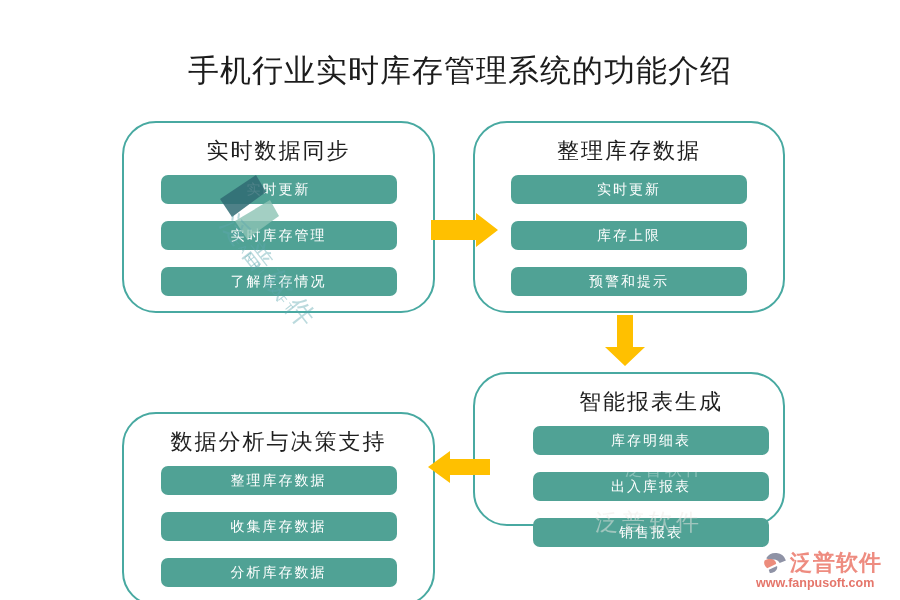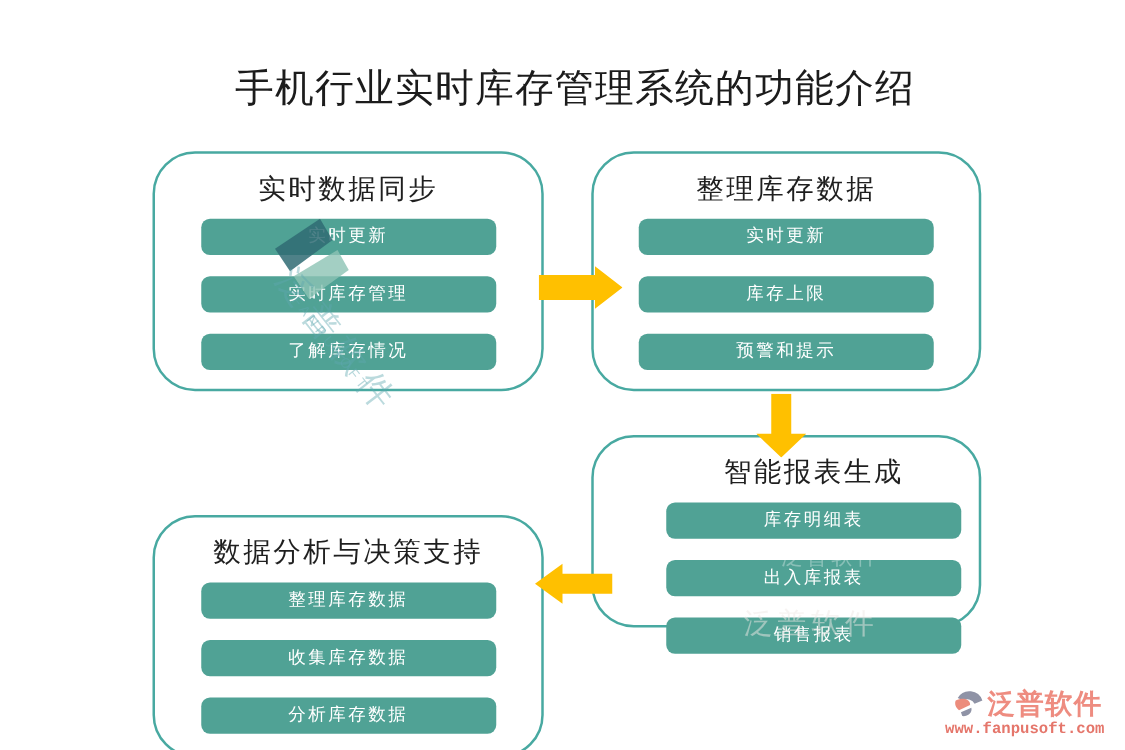--- a/index.html
+++ b/index.html
@@ -12,21 +12,21 @@
     font-size:31px;color:var(--title-text,#1c1c1c);letter-spacing:1px;font-weight:400;
   }
   .panel{
     position:absolute;border:2px solid var(--panel-border,#48A9A1);
     border-radius:34px;background:#fff;box-sizing:border-box;
     display:flex;flex-direction:column;align-items:center;
   }
   .panel.tl{left:122px;top:121px;width:313px;height:192px;}
   .panel.tr{left:473px;top:121px;width:312px;height:192px;}
   .panel.bl{left:122px;top:368px;width:313px;height:194px;margin-top:44px;}
-  .panel.br{left:473px;top:348px;width:312px;height:154px;padding-left:44px;}
+  .panel.br{left:473px;top:372px;width:312px;height:154px;padding-left:44px;}
   .panel-header{
     margin-top:13px;height:30px;line-height:30px;font-size:22px;color:#1f1f1f;
     letter-spacing:2px;text-align:left;white-space:nowrap;
   }
   .pills{margin-top:9px;display:flex;flex-direction:column;gap:17px;width:100%;align-items:center;}
   .pill{
     width:236px;height:29px;border-radius:7px;background:var(--pill-bg,#50A295);
     color:#fff;font-size:14px;letter-spacing:2px;text-align:center;line-height:29px;
     white-space:nowrap;
   }
@@ -46,21 +46,21 @@
   .ghost2{position:absolute;left:120px;top:133px;font-size:23px;color:#efe9e6;opacity:.5;letter-spacing:4px;white-space:nowrap;}
   .brand-footer{position:absolute;right:6px;bottom:7px;width:132px;height:45px;}
   .brand-icon{position:absolute;left:0;top:2px;}
   .brand-name{
     position:absolute;left:28px;top:0;font-size:22px;font-weight:bold;
     color:var(--brand-text,#EE8C80);letter-spacing:1px;white-space:nowrap;
   }
   .brand-url{
     position:absolute;left:-6px;top:28px;font-size:12.5px;font-weight:bold;
     color:var(--url-text,#E5766B);white-space:nowrap;
-    font-family:Liberation Mono, monospace;
+    font-family:Liberation Sans, sans-serif;
   }
 </style>
 </head>
 <body>
 
 <div class="canvas">
 
   <div class="title">手机行业实时库存管理系统的功能介绍</div>
 
   <div class="panel tl">

